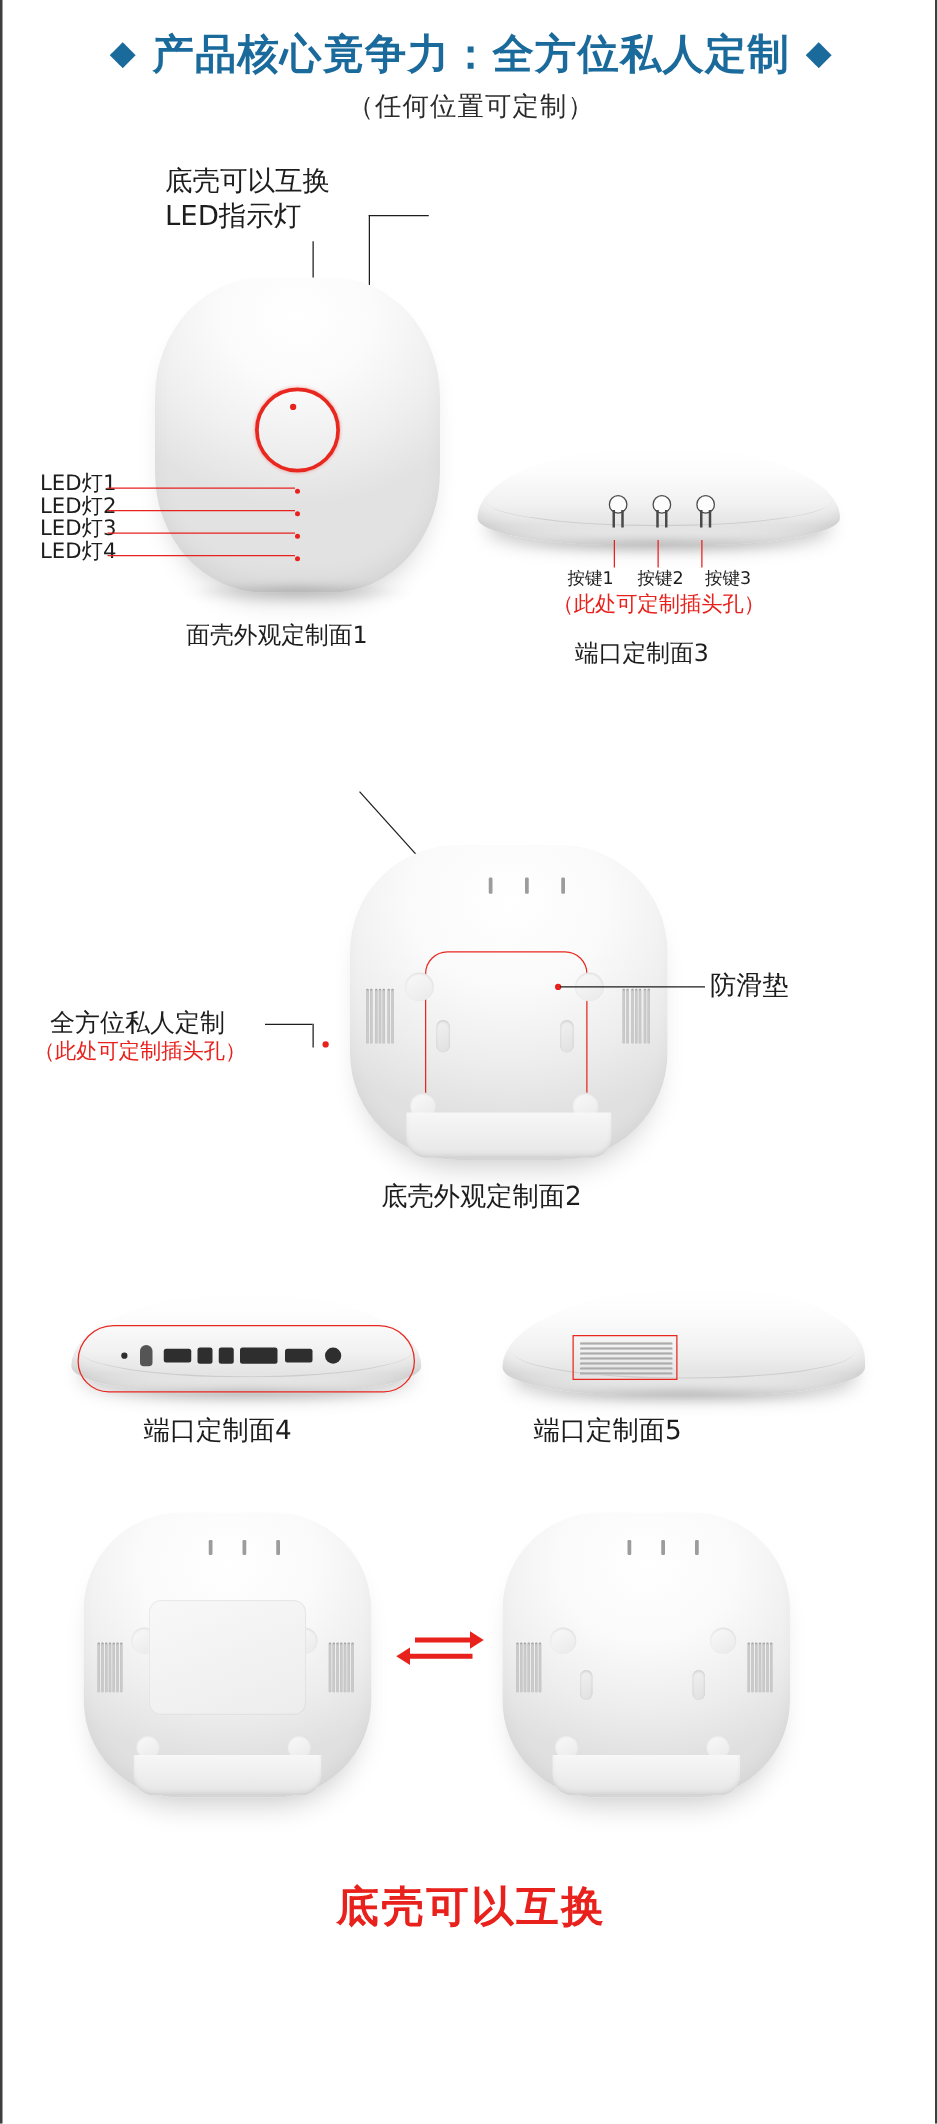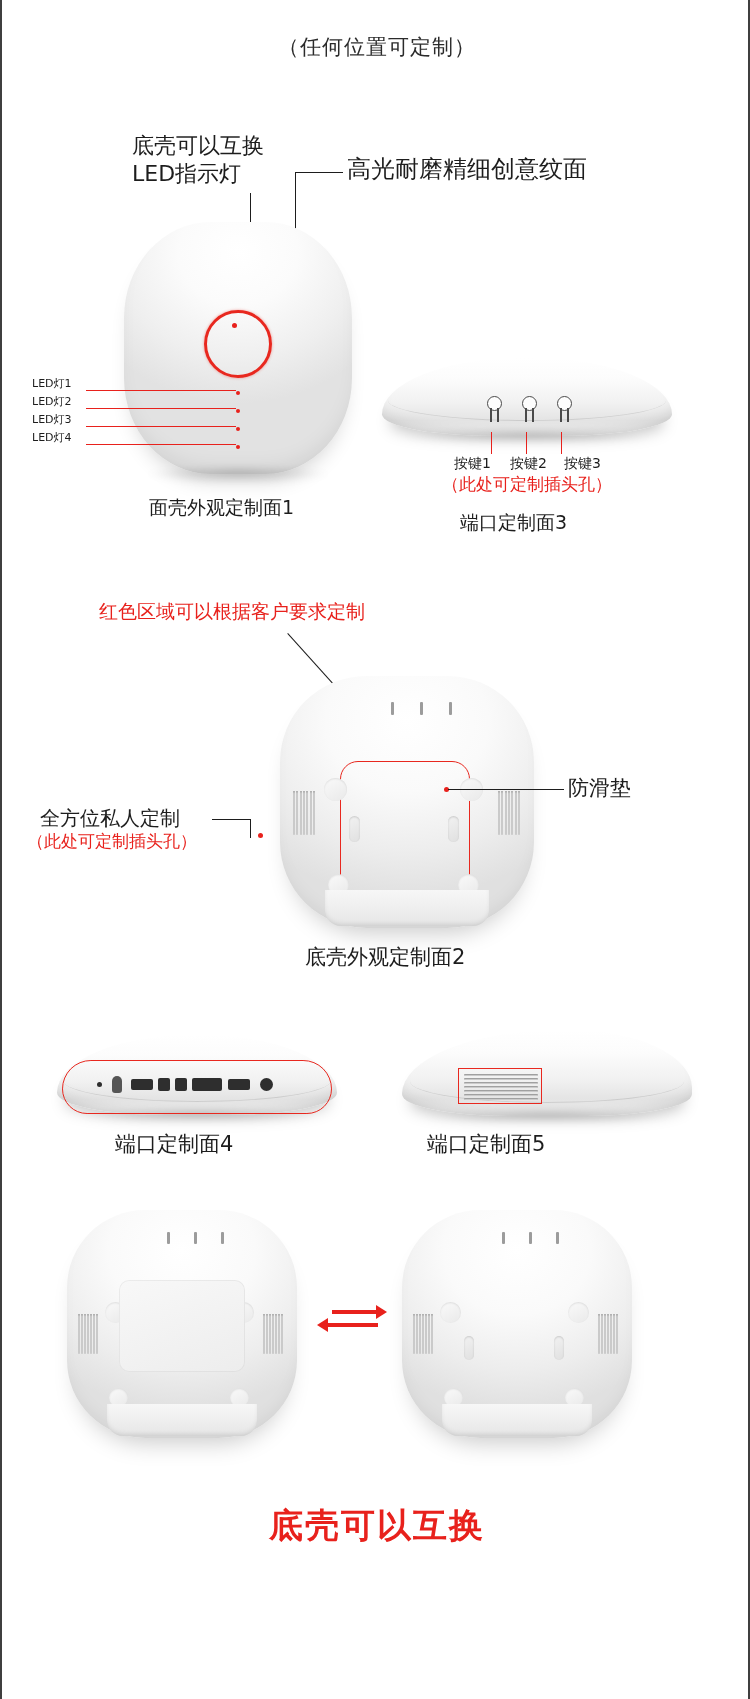--- a/index.html
+++ b/index.html
@@ -23,21 +23,21 @@
     font-size:33px;font-weight:bold;color:#1b6a9c;
     letter-spacing:1px;line-height:1.15;white-space:nowrap;
     display:inline-block;
   }
   .title .dia{font-size:27px;vertical-align:3px;color:#1b6a9c;}
   .subtitle{
     margin-top:9px;font-size:21px;color:#2b2b2b;letter-spacing:1px;
   }
   
   .lbl{position:absolute;font-size:20px;color:#1d1d1d;white-space:nowrap;line-height:1.22;}
-  .lbl.sm{font-size:11px;}
+  .lbl.sm{font-size:17px;}
   .lbl.red{color:#e8211c;}
   .cap{position:absolute;font-size:19px;color:#1d1d1d;white-space:nowrap;}
   
   .line{position:absolute;background:#1d1d1d;}
   .line.red{background:#e8211c;}
   .vline{width:1px;}
   .hline{height:1px;}
   .dot{position:absolute;width:5px;height:5px;border-radius:50%;background:#e8211c;}
   .diag{position:absolute;height:1px;background:#1d1d1d;transform-origin:0 0;}
 
@@ -108,28 +108,32 @@
     position:absolute;left:0;width:750px;text-align:center;
     font-size:34px;font-weight:bold;color:#e8211c;letter-spacing:2px;
   }
 </style>
 </head>
 <body>
 
 <div class="page">
 
   <div class="title-wrap">
+    <div class="title">
+      <span class="dia">◆</span>
+      <span>产品核心竟争力：全方位私人定制</span>
+      <span class="dia">◆</span>
+    </div>
     <div class="subtitle">（任何位置可定制）</div>
   </div>
 
   <div class="lbl" style="left:130px;top:133px;font-size:22px;">底壳可以互换</div>
   <div class="lbl" style="left:130px;top:161px;font-size:22px;">LED指示灯</div>
   <div class="line vline" style="left:248px;top:193px;height:130px;"></div>
 
-  <div class="lbl" style="left:345px;top:155px;font-size:24px;">高光耐磨精细创意纹面</div>
   <div class="line hline" style="left:293px;top:172px;width:48px;"></div>
   <div class="line vline" style="left:293px;top:172px;height:140px;"></div>
   <div class="dot" style="left:290px;top:308px;"></div>
 
   <div class="dev topface" style="left:122px;top:222px;width:228px;height:252px;">
     <div class="redring" style="left:80px;top:88px;width:62px;height:62px;"></div>
     <div class="dot" style="left:108px;top:101px;"></div>
     <div class="dot" style="left:112px;top:169px;width:4px;height:4px;"></div>
     <div class="dot" style="left:112px;top:187px;width:4px;height:4px;"></div>
     <div class="dot" style="left:112px;top:205px;width:4px;height:4px;"></div>
@@ -168,21 +172,20 @@
   <div class="line red vline" style="left:524px;top:432px;height:22px;"></div>
   <div class="line red vline" style="left:559px;top:432px;height:22px;"></div>
 
   <div class="lbl sm" style="left:452px;top:455px;font-size:14px;">按键1</div>
   <div class="lbl sm" style="left:508px;top:455px;font-size:14px;">按键2</div>
   <div class="lbl sm" style="left:562px;top:455px;font-size:14px;">按键3</div>
 
   <div class="lbl red" style="left:440px;top:474px;font-size:17px;">（此处可定制插头孔）</div>
   <div class="cap" style="left:458px;top:510px;">端口定制面3</div>
 
-  <div class="lbl red" style="left:97px;top:600px;font-size:19px;">红色区域可以根据客户要求定制</div>
   <div class="diag" style="left:286px;top:633px;width:105px;transform:rotate(48deg);"></div>
 
   <div class="dev botface" style="left:278px;top:676px;width:254px;height:252px;">
     <div class="topslot" style="left:111px;top:26px;height:13px;"></div>
     <div class="topslot" style="left:140px;top:26px;height:13px;"></div>
     <div class="topslot" style="left:169px;top:26px;height:13px;"></div>
 
     <div class="redpanel" style="left:60px;top:85px;width:128px;height:140px;"></div>
 
     <div class="pad" style="left:44px;top:102px;width:23px;height:23px;"></div>

